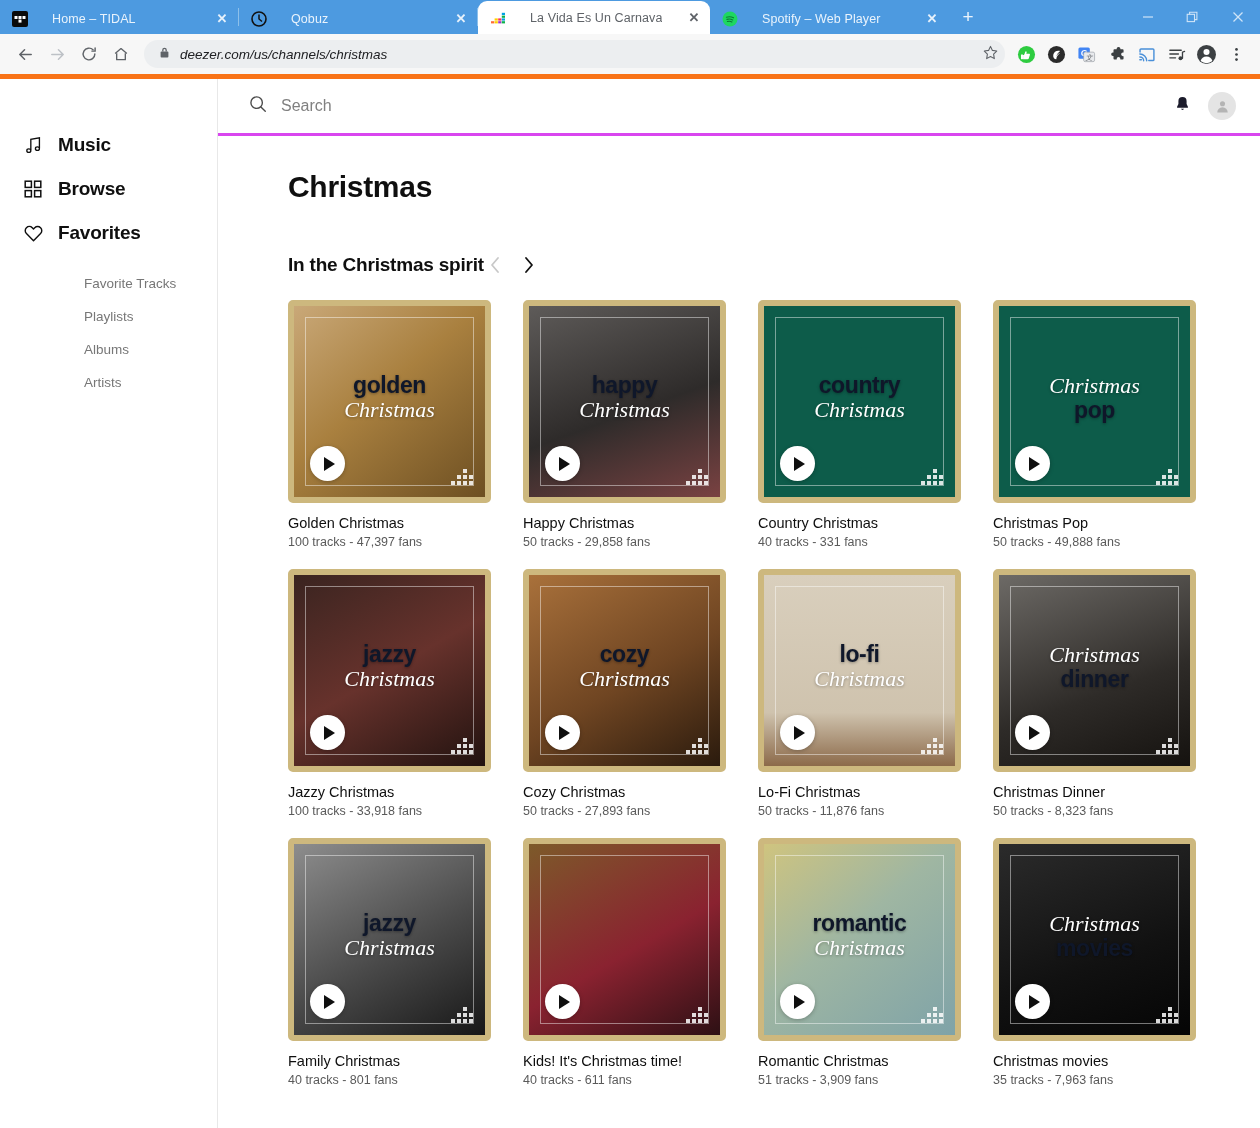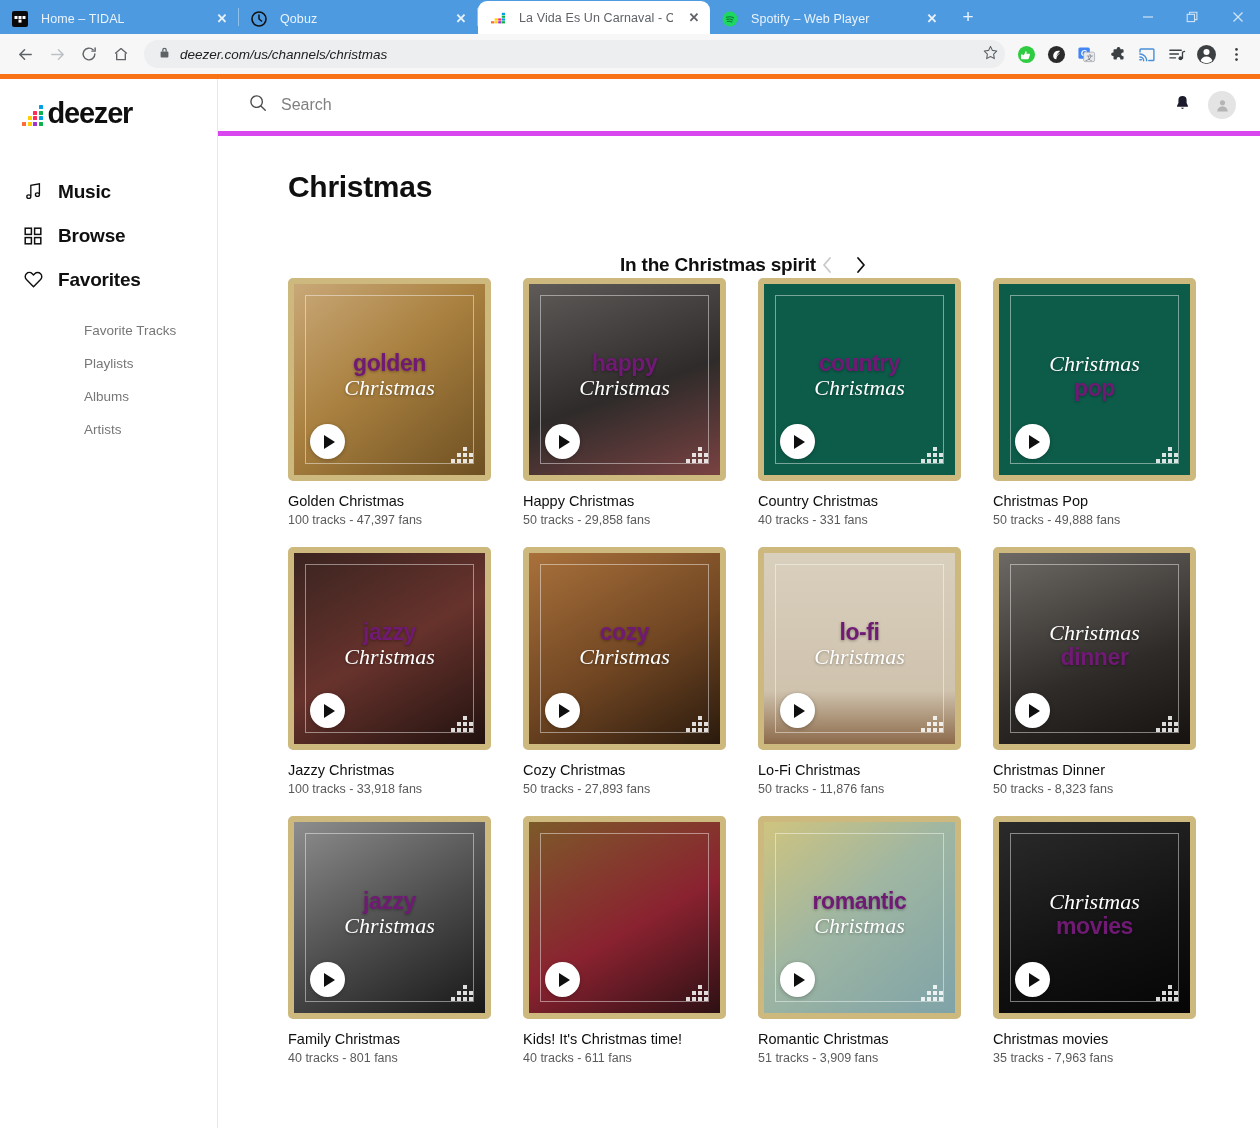--- a/index.html
+++ b/index.html
@@ -12,21 +12,21 @@
 
   
   .browser { width: 1260px; height: 1128px; display: flex; flex-direction: column; }
 
   .tabstrip {
     height: 34px; background: #4d9ae0; display: flex; align-items: flex-end;
     position: relative; flex: 0 0 34px;
   }
   .tabs { display: flex; align-items: flex-end; height: 34px; }
   .tab {
-    height: 31px; display: flex; align-items: center; gap: 13px;
+    height: 31px; display: flex; align-items: center; gap: 24px;
     padding: 0 8px 0 12px; position: relative; min-width: 0;
   }
   .tab.inactive { width: 238px; }
   .tab.active {
     width: 232px; background: #fff;
     border-top-left-radius: 9px; border-top-right-radius: 9px;
     height: 33px;
   }
   .tab .favicon { width: 16px; height: 16px; flex: 0 0 16px; border-radius: 2px; display:block; }
   .tab .tab-title {
@@ -96,37 +96,37 @@
     color: #0f0f0f;
   }
   .nav-item .nlabel { font-size: 19px; font-weight: 700; letter-spacing: -.2px; }
   .nav-icon { width: 22px; height: 22px; display:flex; align-items:center; justify-content:center; }
   .subnav { margin-top: 12px; padding-left: 28px; }
   .subnav-item { padding: 9px 0 9px 56px; font-size: 13.5px; color: #777; }
 
   
   .main { flex: 1 1 auto; display: flex; flex-direction: column; min-width: 0; }
   .topbar {
-    height: 57px; flex: 0 0 57px; border-bottom: 5px solid #d946ef;
+    height: 57px; flex: 0 0 57px; border-bottom: 3px solid #d946ef;
     display: flex; align-items: center; padding: 0 24px 0 30px; gap: 14px;
   }
   .search-wrap { display: flex; align-items: center; gap: 13px; flex: 1 1 auto; }
   .search-ph { font-size: 16px; color: #808080; }
   .topbar-right { display: flex; align-items: center; gap: 16px; }
   .avatar {
     width: 28px; height: 28px; border-radius: 50%; background: #e4e4e4;
     display: flex; align-items: center; justify-content: center;
   }
 
   .content { flex: 1 1 auto; overflow: hidden; padding: 34px 56px 0 70px; }
   .page-title { font-size: 30px; font-weight: 700; color: #0f0f0f; letter-spacing: -.3px; }
 
   .section-head {
-    display: flex; align-items: center; justify-content: center;
-    margin-top: 48px; 
+    display: flex; align-items: center; justify-content: flex-start;
+    margin-top: 48px; margin-bottom: 22px;
   }
   .section-title { font-size: 19px; font-weight: 700; color: #0f0f0f; letter-spacing: -.2px; }
   .carousel-nav { display: flex; align-items: center; gap: 12px; }
   .cbtn { width: 22px; height: 26px; display:flex; align-items:center; justify-content:center; }
 
   .grid {
     display: grid; grid-template-columns: repeat(4, 203px); column-gap: 32px; row-gap: 20px;
   }
   .card { width: 203px; }
   .cover {
@@ -136,21 +136,21 @@
   .cover-img { position: absolute; inset: 0; }
   .inner-frame {
     position: absolute; left: 11px; top: 11px; right: 11px; bottom: 11px;
     border: 1px solid rgba(255,255,255,.45); pointer-events: none;
   }
   .cover-txt {
     position: absolute; left: 0; right: 0; top: 50%; transform: translateY(-58%);
     text-align: center; pointer-events: none;
   }
   .cover-txt .l1 {
-    display:block; font-size: 23px; font-weight: 700; color: #701a75; letter-spacing: -.4px;
+    display:block; font-size: 23px; font-weight: 700; color: #0f172a; letter-spacing: -.4px;
     text-shadow: 0 1px 3px rgba(0,0,0,.35); line-height: 1.05;
   }
   .cover-txt .l2 {
     display:block; font-family: "Liberation Serif", serif; font-style: italic;
     font-size: 22px; color: #fff; text-shadow: 0 1px 3px rgba(0,0,0,.35); line-height: 1.15;
   }
   .play {
     position: absolute; left: 16px; bottom: 16px; width: 35px; height: 35px; border-radius: 50%;
     background: #fff; display: flex; align-items: center; justify-content: center;
     box-shadow: 0 1px 4px rgba(0,0,0,.25);
@@ -357,43 +357,20 @@
             <circle cx="10" cy="10" r="1.6"></circle>
             <circle cx="10" cy="16" r="1.6"></circle>
           </svg>
       </div>
     </div>
   </div>
 
   <div class="viewport">
 
     <div class="sidebar">
-      <div class="logo">
-        <span class="eq">
-          <span class="col">
-              <i style="background:#ff6b35"></i>
-            </span>
-          <span class="col">
-              <i style="background:#ffce00"></i>
-              <i style="background:#ffce00"></i>
-            </span>
-          <span class="col">
-              <i style="background:#a333c8"></i>
-              <i style="background:#ff2d55"></i>
-              <i style="background:#ff2d55"></i>
-            </span>
-          <span class="col">
-              <i style="background:#0cb14b"></i>
-              <i style="background:#00a1e4"></i>
-              <i style="background:#0cb14b"></i>
-              <i style="background:#00a1e4"></i>
-            </span>
-        </span>
-        <span class="logotext">deezer</span>
-      </div>
 
       <div class="nav">
         <div class="nav-item">
           <span class="nav-icon">
             <svg width="21" height="21" viewBox="0 0 22 22" fill="none" stroke="#0f0f0f" stroke-width="1.4">
                 <path d="M8.2 15.5V4.6l9-1.7v10.6"></path>
                 <ellipse cx="6.1" cy="16.4" rx="2.1" ry="1.8"></ellipse>
                 <ellipse cx="15.1" cy="14.3" rx="2.1" ry="1.8"></ellipse>
               </svg>
           </span>

